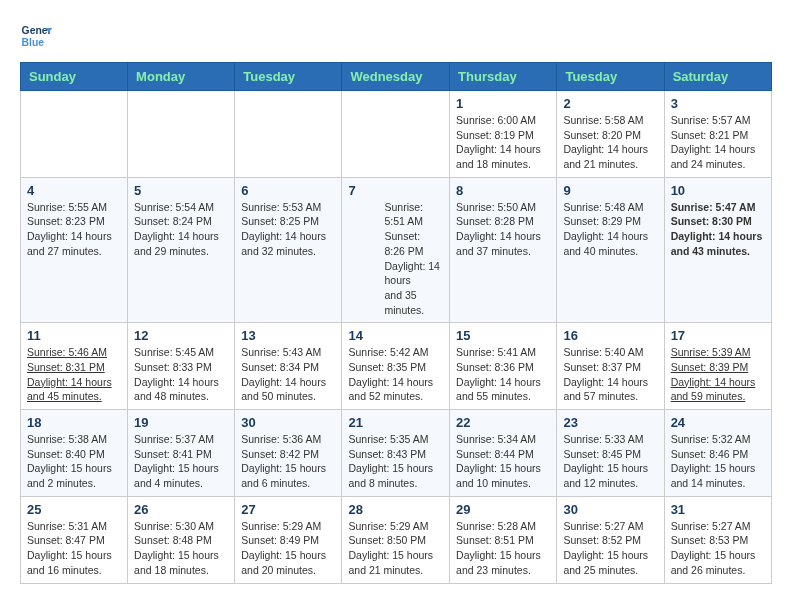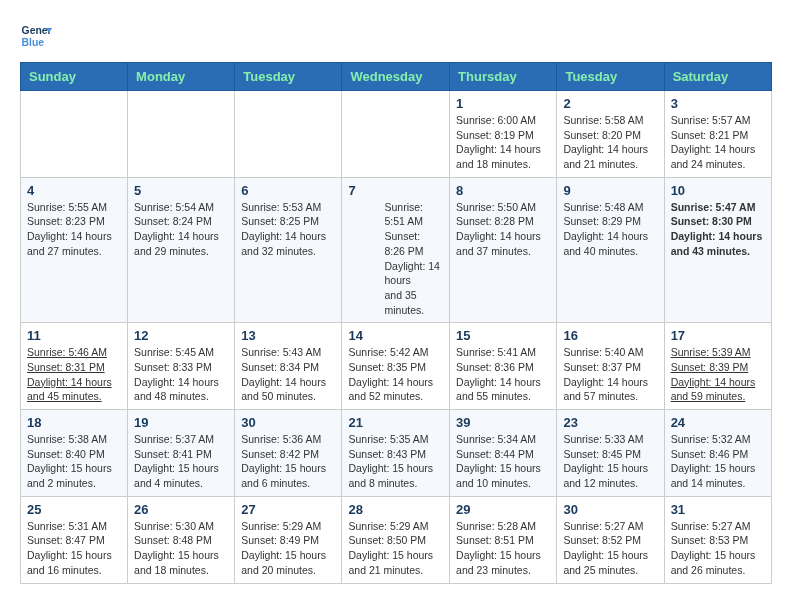--- a/index.html
+++ b/index.html
@@ -264,21 +264,21 @@
 and 6 minutes.</div>
         </td>
         <td>
           <div class="day-number">21</div>
           <div class="day-info" style="white-space: pre-line;">Sunrise: 5:35 AM
 Sunset: 8:43 PM
 Daylight: 15 hours
 and 8 minutes.</div>
         </td>
         <td>
-          <div class="day-number">39</div>
+          <div class="day-number">22</div>
           <div class="day-info" style="white-space: pre-line;">Sunrise: 5:34 AM
 Sunset: 8:44 PM
 Daylight: 15 hours
 and 10 minutes.</div>
         </td>
         <td>
           <div class="day-number">23</div>
           <div class="day-info" style="white-space: pre-line;">Sunrise: 5:33 AM
 Sunset: 8:45 PM
 Daylight: 15 hours

